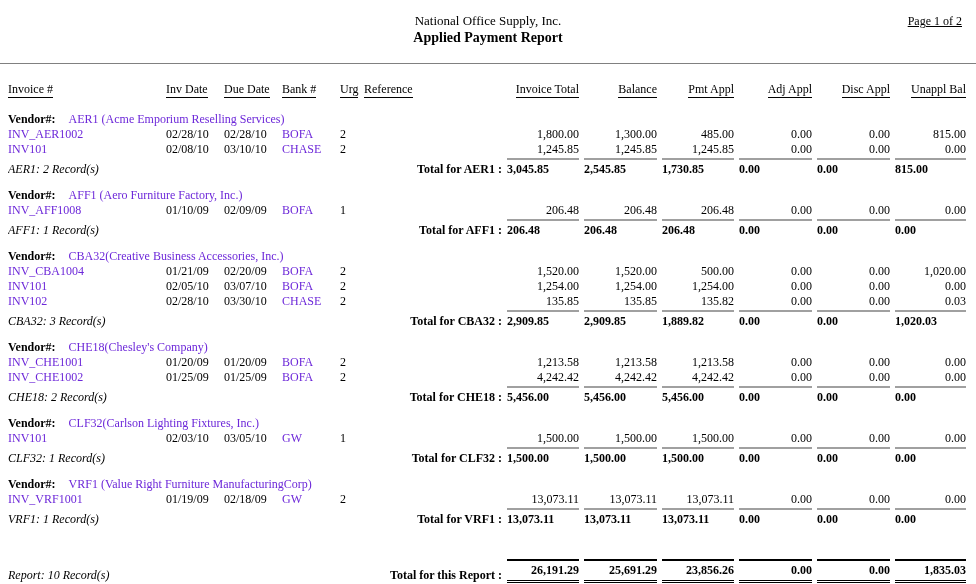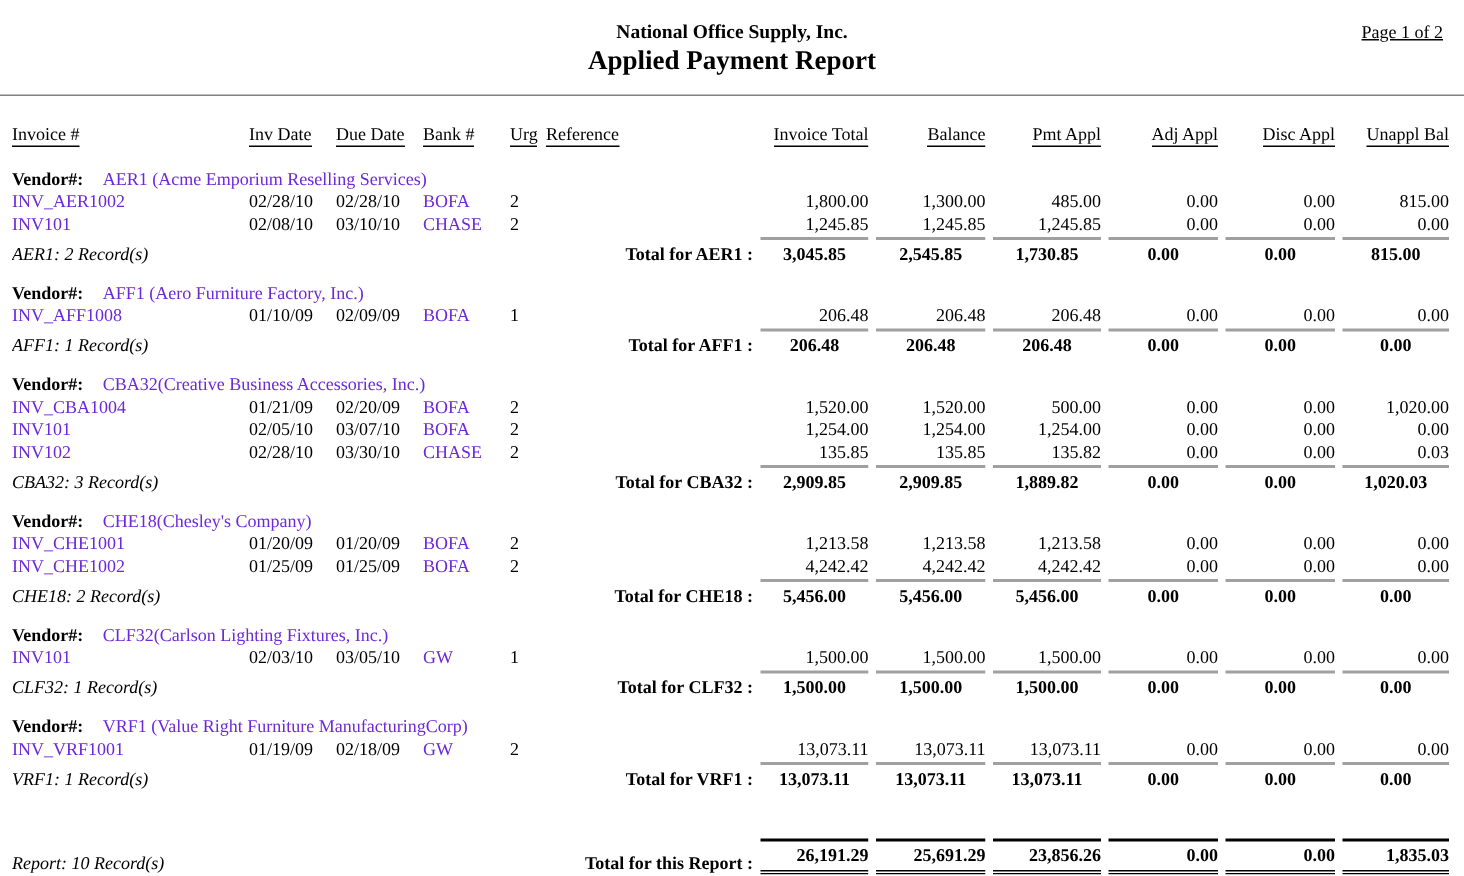--- a/index.html
+++ b/index.html
@@ -9,22 +9,22 @@
     font-size: 12px; color: #000;
   }
   .page { position: relative; width: 976px; height: 584px; }
 
   
   .page-header { position: relative; height: 64px; border-bottom: 1px solid #808080; box-sizing: border-box; }
   .ph-left  { position: absolute; left: 8px;  top: 14px; }
   .ph-time  { margin-left: 26px; }
   .ph-line2 { margin-top: 6px; }
   .ph-center{ position: absolute; left: 0; right: 0; top: 13px; text-align: center; }
-  .company  { font-weight: bold; font-size: 13px; }
-  .title    { font-weight: bold; font-size: 18px; margin-top: 1px; }
+  .company  { font-weight: normal; font-size: 13px; }
+  .title    { font-weight: bold; font-size: 14px; margin-top: 1px; }
   .ph-right { position: absolute; right: 14px; top: 14px; text-decoration: underline; }
 
   
   table.report {
     border-collapse: collapse; table-layout: fixed;
     width: 958px; margin: 6px 0 0 8px;
   }
   th, td { padding: 0; vertical-align: bottom; white-space: nowrap; overflow: hidden; line-height: 15px; }
 
   tr.colhead th { padding: 12px 0 10px; font-weight: normal; text-align: left; }
@@ -34,21 +34,21 @@
   .num { text-align: right; }
   .link { color: #6d28d9; }
 
   tr.vr td { padding-top: 5px; }
   .vlabel { font-weight: bold; }
   .vname  { margin-left: 10px; }
 
   tr.gf .rc     { font-style: italic; padding-top: 3px; }
   tr.gf .tlabel { font-weight: bold; text-align: right; padding-top: 3px; }
   tr.gf .tnum   { padding: 1px 0 0 5px; }
-  .seg { border-top: 2px solid #A0A0A0; padding-top: 2px; font-weight: bold; text-align: center; }
+  .seg { border-top: 2px solid #A0A0A0; padding-top: 2px; font-weight: bold; text-align: left; }
 
   tr.sp  td { height: 6px;  line-height: 6px; }
   tr.sp2 td { height: 16px; line-height: 16px; }
 
   tr.rf .rc     { font-style: italic; }
   tr.rf .tlabel { font-weight: bold; text-align: right; }
   tr.rf .rnum   { padding: 16px 0 0 5px; }
   .seg2 { border-top: 2px solid #000; border-bottom: 3px double #000; padding: 2px 0 2px; font-weight: bold; text-align: right; }
 </style>
 </head>

